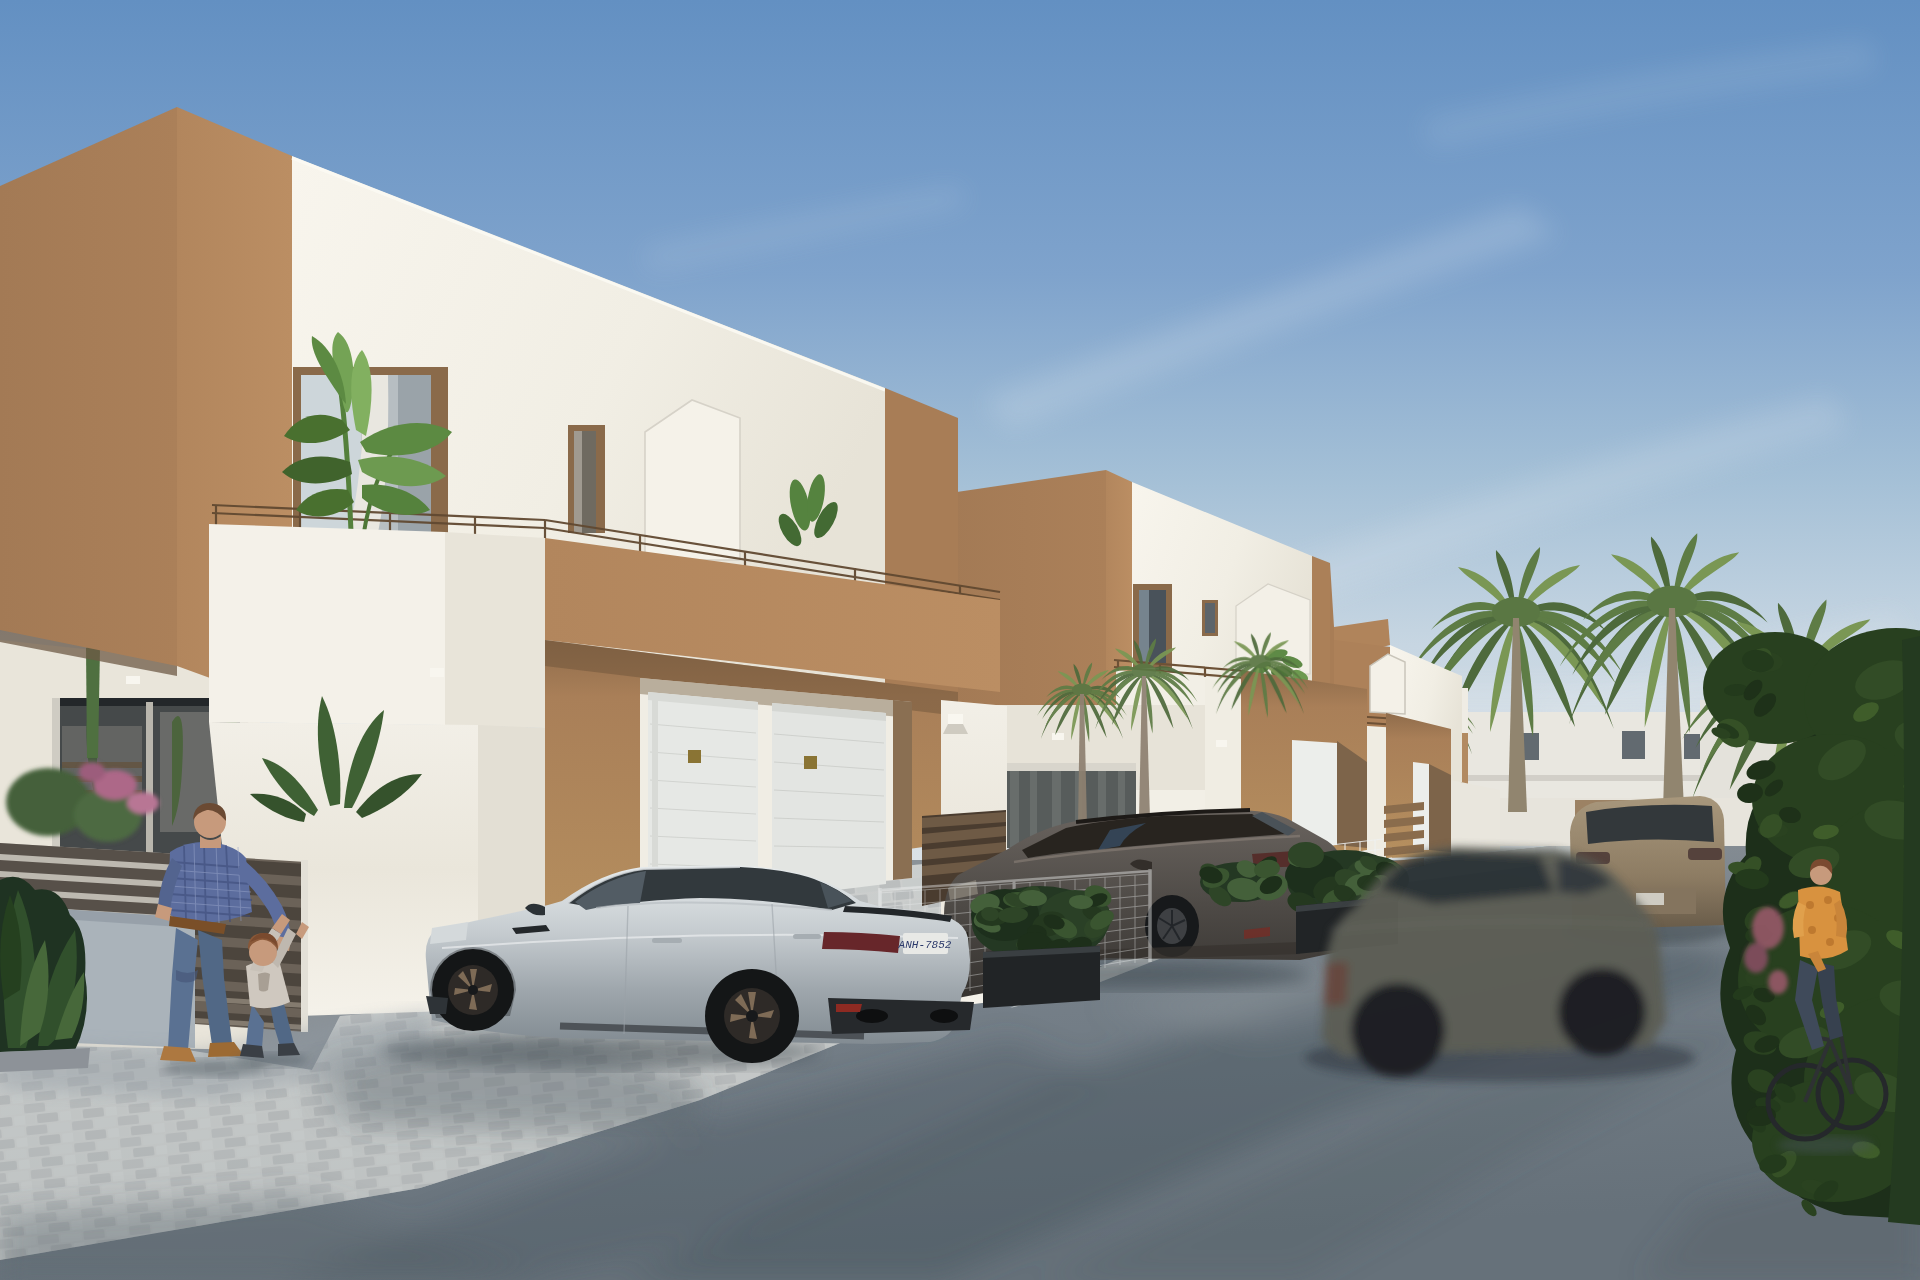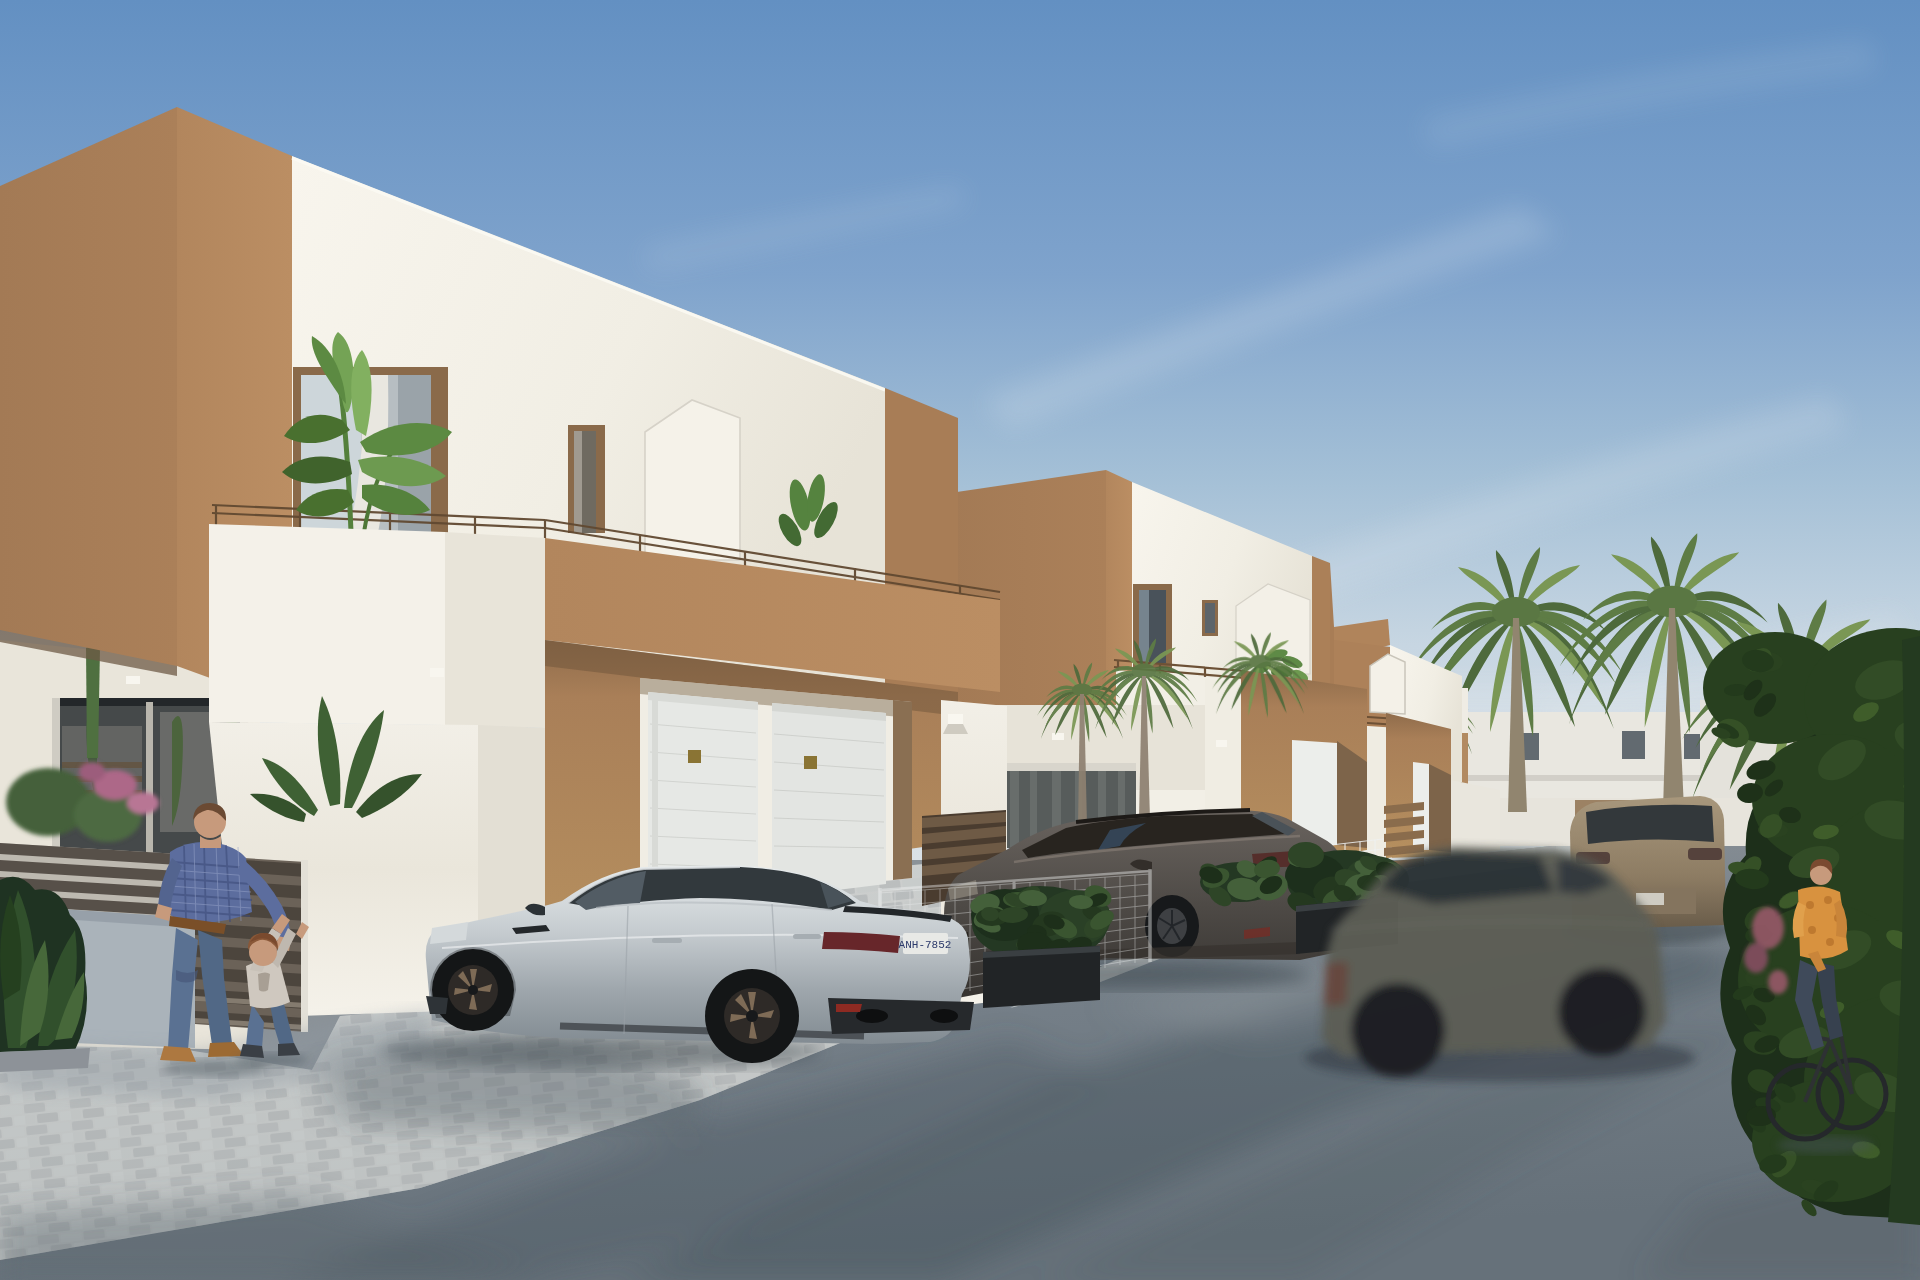--- a/index.html
+++ b/index.html
@@ -1,16 +1,16 @@
 <!DOCTYPE html>
 <html><head>
 <meta charset="utf-8">
 <style>
 html,body{margin:0;padding:0;background:#8b9298;font-family:"Liberation Sans",sans-serif;}
-#scene{width:1920px;height:1280px;overflow:hidden;position:relative;}
+#scene{width:1920px;height:1280px;overflow:hidden;position:relative;font-style:italic;}
 </style>
 </head>
 <body>
 <div id="scene">
 <svg width="1920" height="1280" viewBox="0 0 1920 1280">
 <defs>
 <linearGradient id="sky" x1="0" y1="0" x2="0" y2="1">
  <stop offset="0" stop-color="#6390c2"></stop>
  <stop offset="0.32" stop-color="#7fa3cc"></stop>
  <stop offset="0.55" stop-color="#a3bfd6"></stop>

